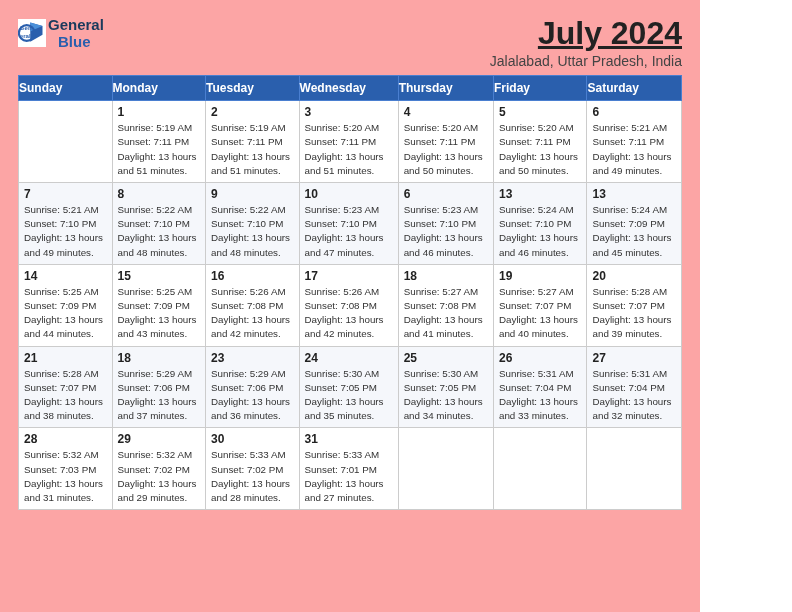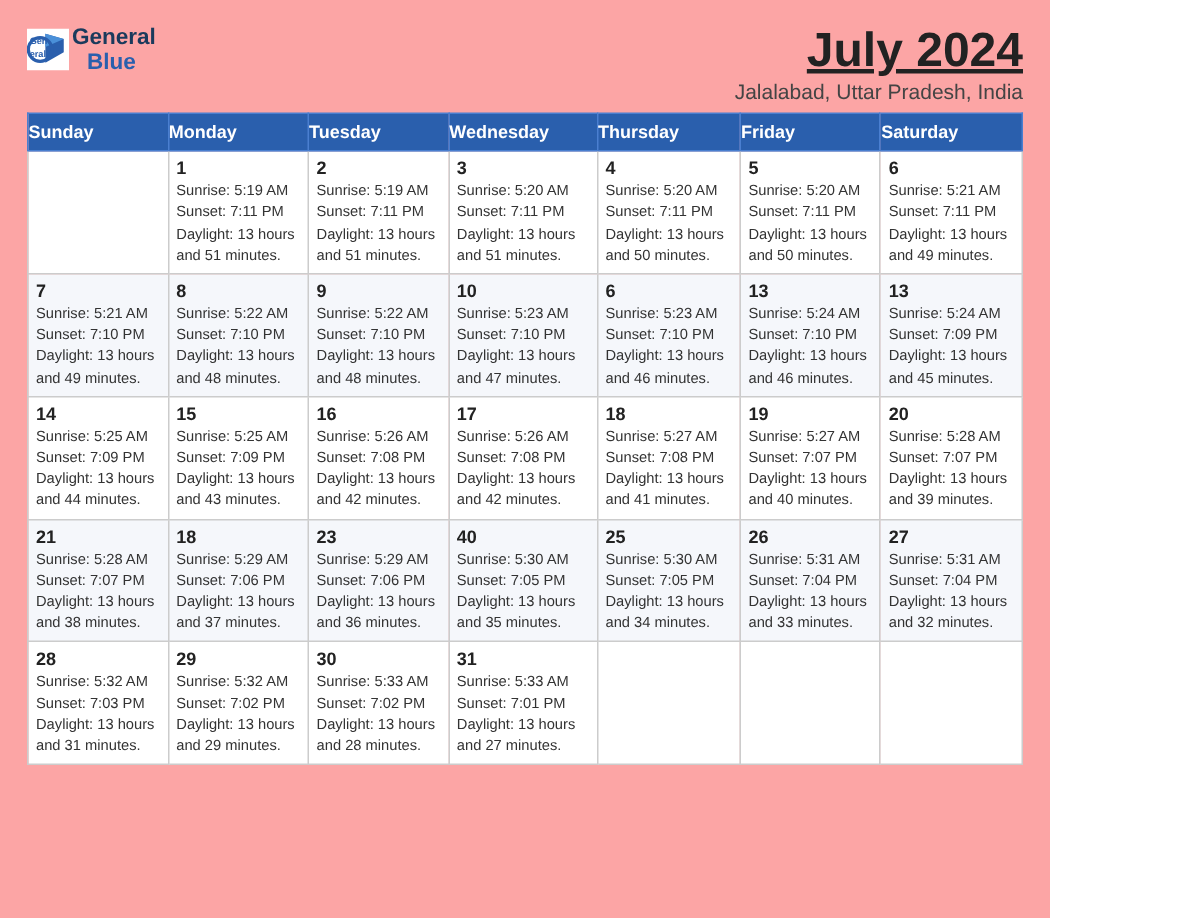--- a/index.html
+++ b/index.html
@@ -294,21 +294,21 @@
 and 37 minutes.</div>
           </td>
           <td>
             <div class="day-num">23</div>
             <div class="day-info" style="white-space: pre-line;">Sunrise: 5:29 AM
 Sunset: 7:06 PM
 Daylight: 13 hours
 and 36 minutes.</div>
           </td>
           <td>
-            <div class="day-num">40</div>
+            <div class="day-num">24</div>
             <div class="day-info" style="white-space: pre-line;">Sunrise: 5:30 AM
 Sunset: 7:05 PM
 Daylight: 13 hours
 and 35 minutes.</div>
           </td>
           <td>
             <div class="day-num">25</div>
             <div class="day-info" style="white-space: pre-line;">Sunrise: 5:30 AM
 Sunset: 7:05 PM
 Daylight: 13 hours

